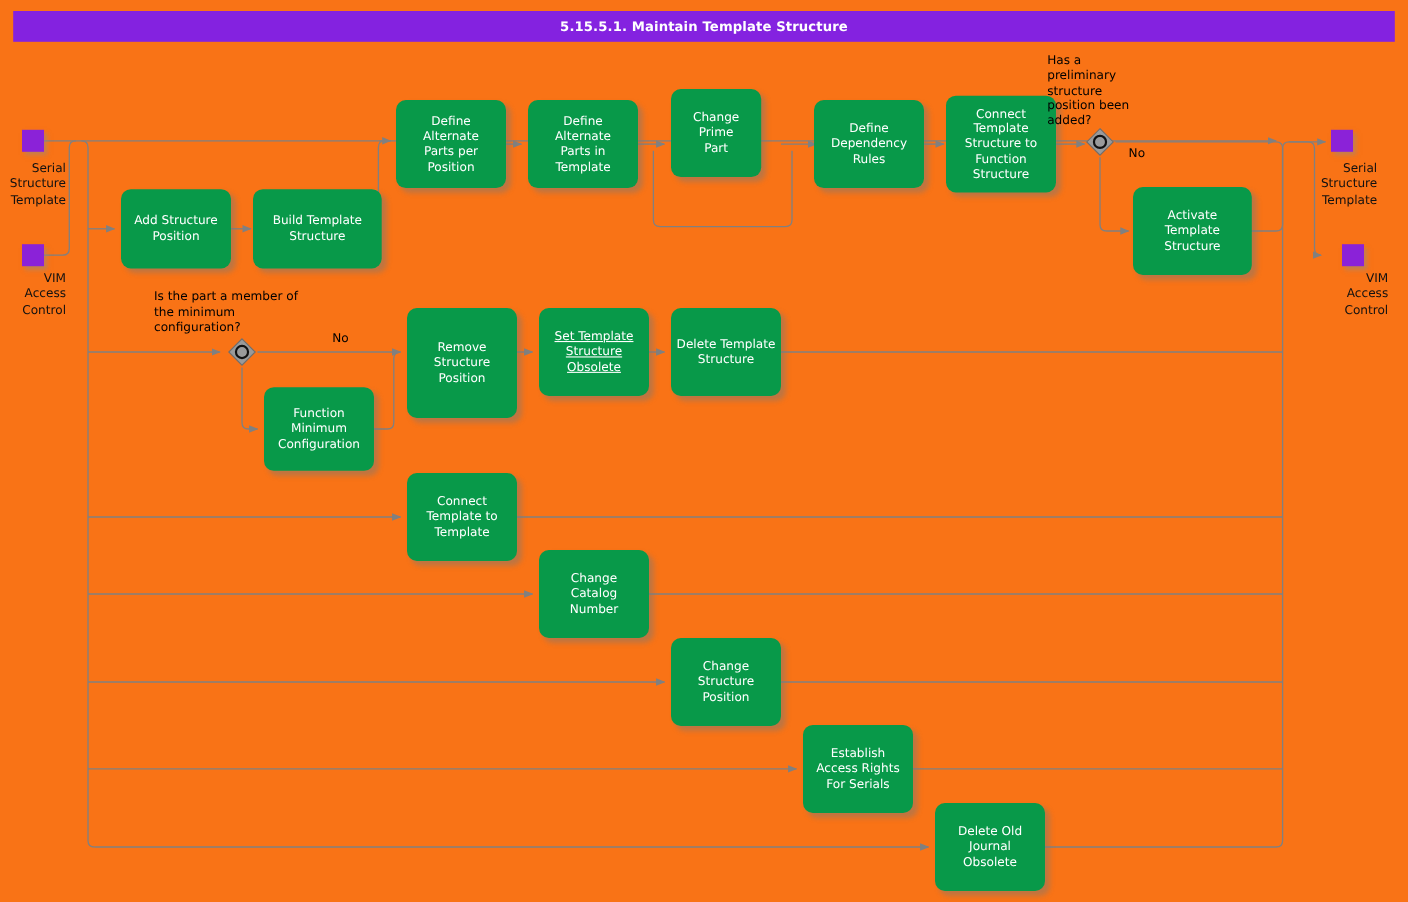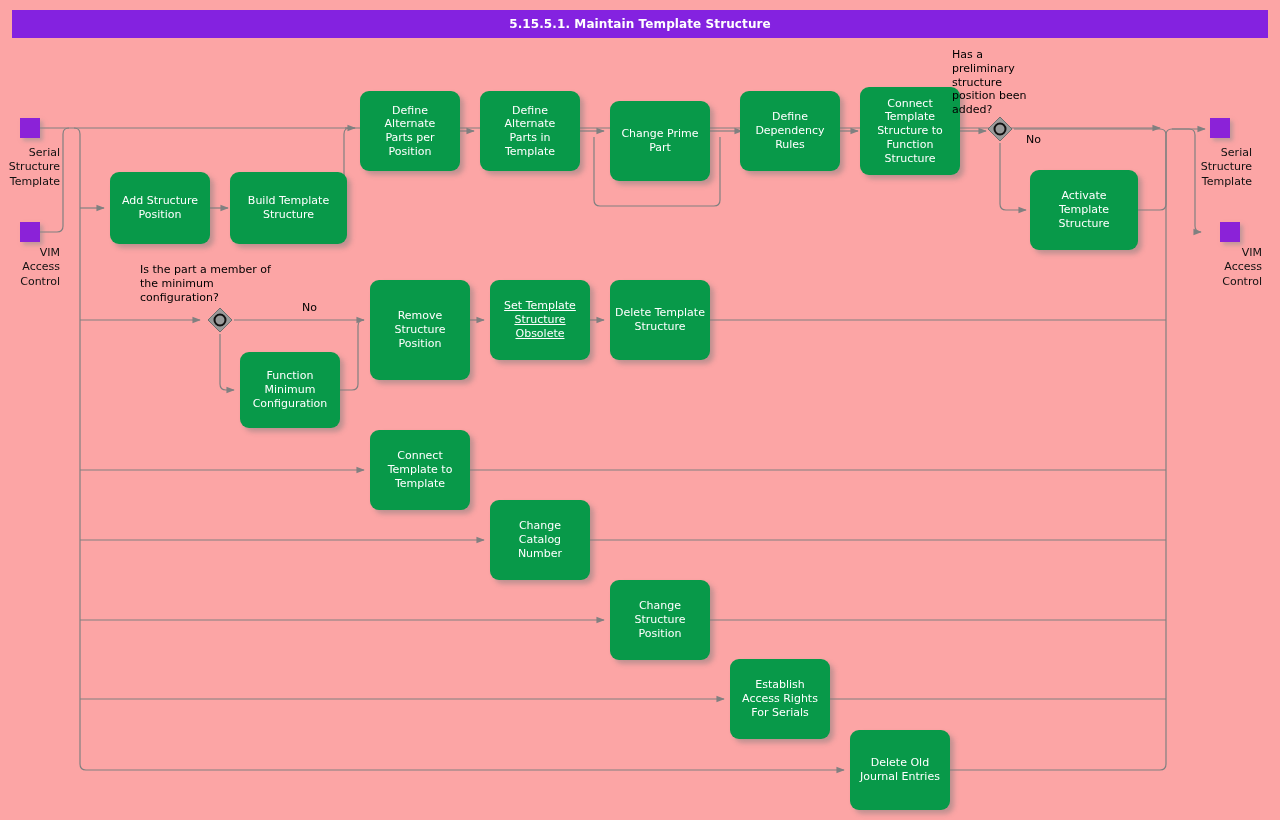--- a/index.html
+++ b/index.html
@@ -3,21 +3,21 @@
 <meta charset="utf-8">
 <style>
   * { box-sizing: border-box; }
   html, body {
     margin: 0; padding: 0;
     width: 1280px; height: 820px;
     background: #ffffff;
     font-family: "DejaVu Sans", sans-serif;
     overflow: hidden;
   }
-  #canvas { position: relative; width: 1280px; height: 820px; background:#fca5a5; }
+  #canvas { position: relative; width: 1280px; height: 820px; background:#f97316; }
 
   .banner {
     position: absolute;
     left: 12px; top: 10px;
     width: 1256px; height: 28px;
     background: #8422E0;
     display: flex; align-items: center; justify-content: center;
   }
   .banner-title {
     color: #ffffff;
@@ -185,21 +185,21 @@
 Structure</div>
 
   <div class="node" style="left:360px; top:91px; width:100px; height:80px;">Define Alternate
 Parts per
 Position</div>
 
   <div class="node" style="left:480px; top:91px; width:100px; height:80px;">Define Alternate
 Parts in
 Template</div>
 
-  <div class="node" style="left:610px; top:101px; width:100px; height:80px;">Change Prime
+  <div class="node" style="left:610px; top:81px; width:82px; height:80px;">Change Prime
 Part</div>
 
   <div class="node" style="left:740px; top:91px; width:100px; height:80px;">Define
 Dependency
 Rules</div>
 
   <div class="node" style="left:860px; top:87px; width:100px; height:88px;">Connect
 Template
 Structure to
 Function
@@ -234,21 +234,21 @@
 
   <div class="node" style="left:610px; top:580px; width:100px; height:80px;">Change
 Structure
 Position</div>
 
   <div class="node" style="left:730px; top:659px; width:100px; height:80px;">Establish
 Access Rights
 For Serials</div>
 
   <div class="node" style="left:850px; top:730px; width:100px; height:80px;">Delete Old
-Journal Entries</div>
+Journal Obsolete</div>
 
   <div class="qlabel" style="left:140px; top:263px; width:160px;">Is the part a member of
 the minimum
 configuration?</div>
   <svg class="decision" style="left:207px; top:307px;" viewBox="0 0 26 26">
     <polygon points="13,1 25,13 13,25 1,13" fill="#9A9A9A" stroke="#6E6E6E" stroke-width="1"></polygon>
     <circle cx="13" cy="13" r="5.5" fill="#9A9A9A" stroke="#111111" stroke-width="2"></circle>
   </svg>
   <div class="branch-label" style="left:302px; top:301px;">No</div>
 

